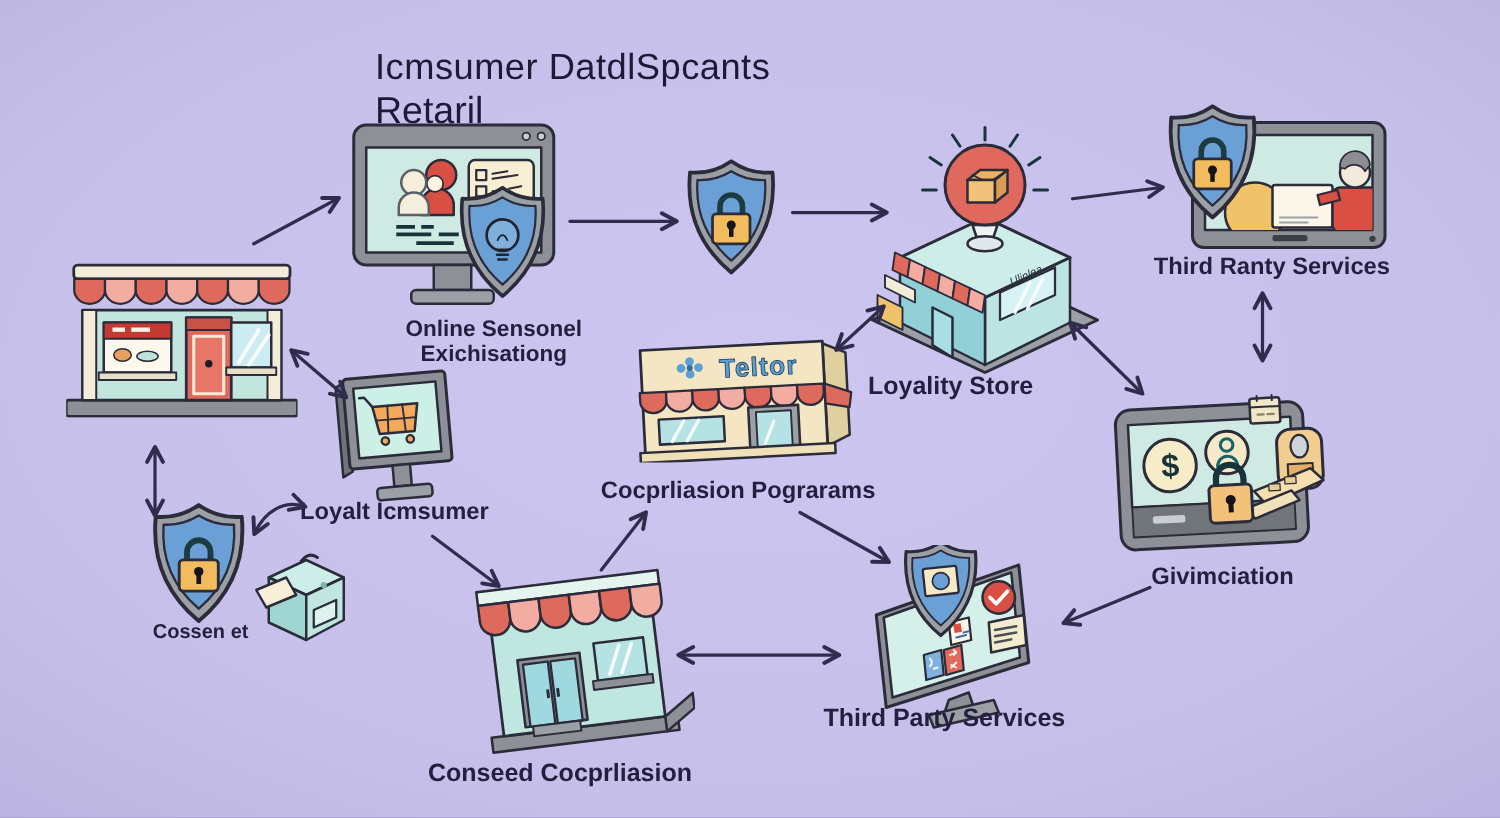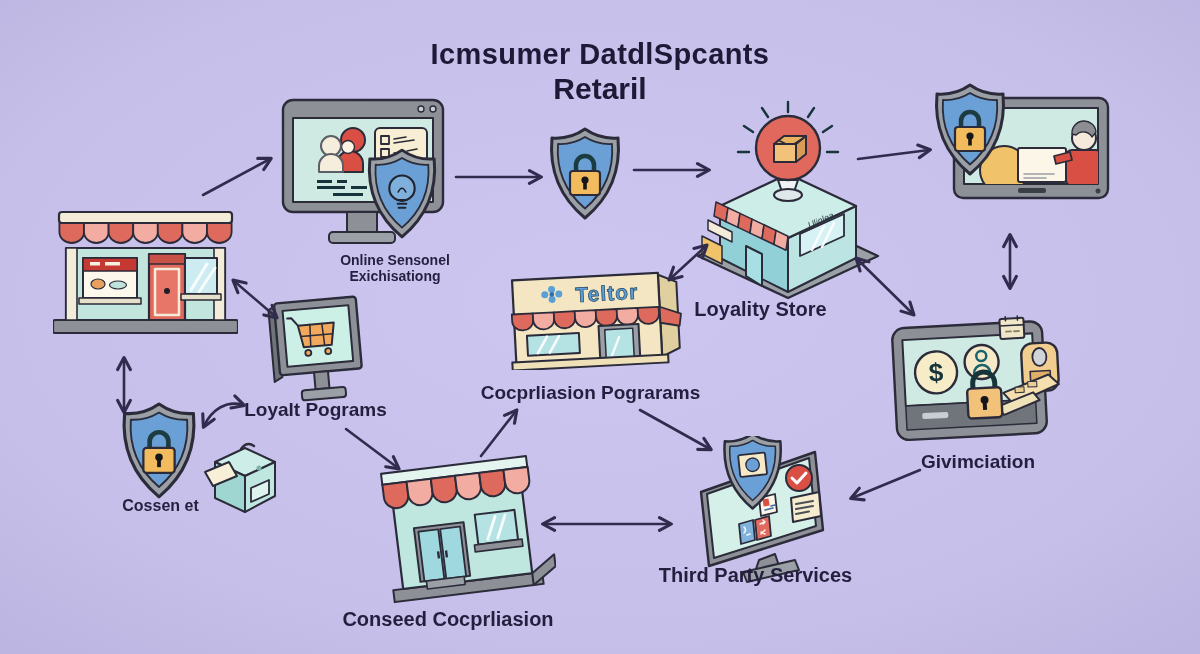--- a/index.html
+++ b/index.html
@@ -1,22 +1,22 @@
 <!DOCTYPE html>
 <html><head>
 <meta charset="utf-8">
 <style>
   html,body { margin:0; padding:0; background:#a9a0d2; }
   .canvas {
     position:relative; width:1200px; height:654px; overflow:hidden;
     background: radial-gradient(ellipse 95% 95% at 50% 46%, #ccc6f1 0%, #c6bfe9 55%, #b2a9d8 100%);
     font-family:"Liberation Sans", sans-serif;
   }
-  .title { position:absolute; left:300px; top:38px; width:600px; text-align:center;
-           color:#1e1936; font-weight:bold; }
+  .title { position:absolute; left:300px; top:38px; width:600px; 
+           color:#1e1936; font-weight:normal; }
   .title .t1 { font-size:29px; letter-spacing:.4px; }
   .title .t2 { font-size:30px; margin-top:1px; }
   .node { position:absolute; }
   .lbl { position:absolute; text-align:center; font-weight:bold; color:#241f3e; line-height:1.12; }
   svg * { stroke-linejoin:round; stroke-linecap:round; }
   #arrows { position:absolute; left:0; top:0; }
 </style>
 </head>
 <body>
 
@@ -113,21 +113,21 @@
       <rect x="70" y="90" width="16" height="3"></rect>
       <rect x="52" y="97" width="30" height="3"></rect>
     </g>
     <rect x="66" y="116" width="30" height="20" fill="#8d9096" stroke="#2b2b3a" stroke-width="2"></rect>
     <rect x="48" y="136" width="66" height="11" rx="4" fill="#9aa0a6" stroke="#2b2b3a" stroke-width="2"></rect>
   </svg>
   <svg class="node" style="left:363px;top:147px" width="78" height="94" viewBox="0 0 80 94">
     <use href="#g-shield"></use>
       <use href="#g-bulbglyph"></use>
   </svg>
-  <div class="lbl" style="left:295px;top:253px;width:200px;font-size:14px">
+  <div class="lbl" style="left:295px;top:253px;width:200px;font-size:18px">
     <div>Online Sensonel</div>
     <div>Exichisationg</div>
   </div>
 
   <svg class="node" style="left:545px;top:127px" width="80" height="94" viewBox="0 0 80 94">
     <use href="#g-shield"></use>
       <use href="#g-padlock"></use>
   </svg>
 
   <svg class="node" style="left:688px;top:94px" width="200" height="210" viewBox="0 0 200 210">
@@ -185,20 +185,21 @@
       <circle cx="26" cy="34" r="3" fill="none" stroke="#17343b" stroke-width="1.6"></circle>
       <path d="M34,42 h7 v6 M24,44 v5" stroke="#17343b" stroke-width="1.6" fill="none"></path>
     </g>
     <rect x="66" y="98" width="28" height="5" rx="2" fill="#3a3f46"></rect>
     <circle cx="146" cy="101" r="2.5" fill="#3a3f46"></circle>
   </svg>
   <svg class="node" style="left:930px;top:82px" width="80" height="96" viewBox="0 0 80 94">
     <use href="#g-shield"></use>
       <use href="#g-padlock"></use>
   </svg>
+  <div class="lbl" style="left:915px;top:203px;width:205px;font-size:19px">Third Ranty Services</div>
 
   <svg class="node" style="left:508px;top:264px" width="180" height="106" viewBox="0 0 180 106">
     <g transform="rotate(-3 90 52)">
       <polygon points="152,14 170,22 170,88 152,96" fill="#e0cf9f" stroke="#2b2b3a" stroke-width="2"></polygon>
       <rect x="6" y="12" width="146" height="84" fill="#f4e6c3" stroke="#2b2b3a" stroke-width="2.2"></rect>
       <g fill="#5b9fd6">
         <circle cx="38" cy="28" r="3.5"></circle>
           <circle cx="45" cy="23" r="3.5"></circle>
         <circle cx="52" cy="28" r="3.5"></circle>
           <circle cx="45" cy="33" r="3.5"></circle>
@@ -234,21 +235,21 @@
         <polygon points="34,30 70,30 66,52 38,52" fill="#f2a95c" stroke="#2b2b3a" stroke-width="2"></polygon>
         <path d="M46,30 l-1,22 M58,30 l1,22 M36,41 h32" stroke="#2b2b3a" stroke-width="1.5" fill="none"></path>
         <path d="M34,30 l-6,-8 h-4" stroke="#2b2b3a" stroke-width="2" fill="none"></path>
         <circle cx="42" cy="58" r="3" fill="#f2a95c" stroke="#2b2b3a" stroke-width="1.8"></circle>
         <circle cx="62" cy="58" r="3" fill="#f2a95c" stroke="#2b2b3a" stroke-width="1.8"></circle>
       </g>
       <rect x="46" y="78" width="14" height="17" fill="#8d9096" stroke="#2b2b3a" stroke-width="2"></rect>
       <rect x="32" y="95" width="44" height="10" rx="3" fill="#9aa0a6" stroke="#2b2b3a" stroke-width="2"></rect>
     </g>
   </svg>
-  <div class="lbl" style="left:238px;top:399px;width:155px;font-size:19px">Loyalt Pograms</div>
+  <div class="lbl" style="left:238px;top:399px;width:155px;font-size:19px">Loyalt Icmsumer</div>
 
   <svg class="node" style="left:117px;top:402px" width="84" height="98" viewBox="0 0 80 94">
     <use href="#g-shield"></use>
       <use href="#g-padlock"></use>
   </svg>
   <svg class="node" style="left:201px;top:436px" width="88" height="82" viewBox="0 0 88 82">
     <polygon points="14,26 44,12 74,26 44,40" fill="#cdeee8" stroke="#2b2b3a" stroke-width="2"></polygon>
     <path d="M40,13 q6,-8 13,-3" stroke="#2b2b3a" stroke-width="2.4" fill="none"></path>
     <polygon points="14,26 44,40 44,76 14,62" fill="#9fd6d2" stroke="#2b2b3a" stroke-width="2"></polygon>
     <polygon points="44,40 74,26 74,60 44,76" fill="#bfe7e0" stroke="#2b2b3a" stroke-width="2"></polygon>

